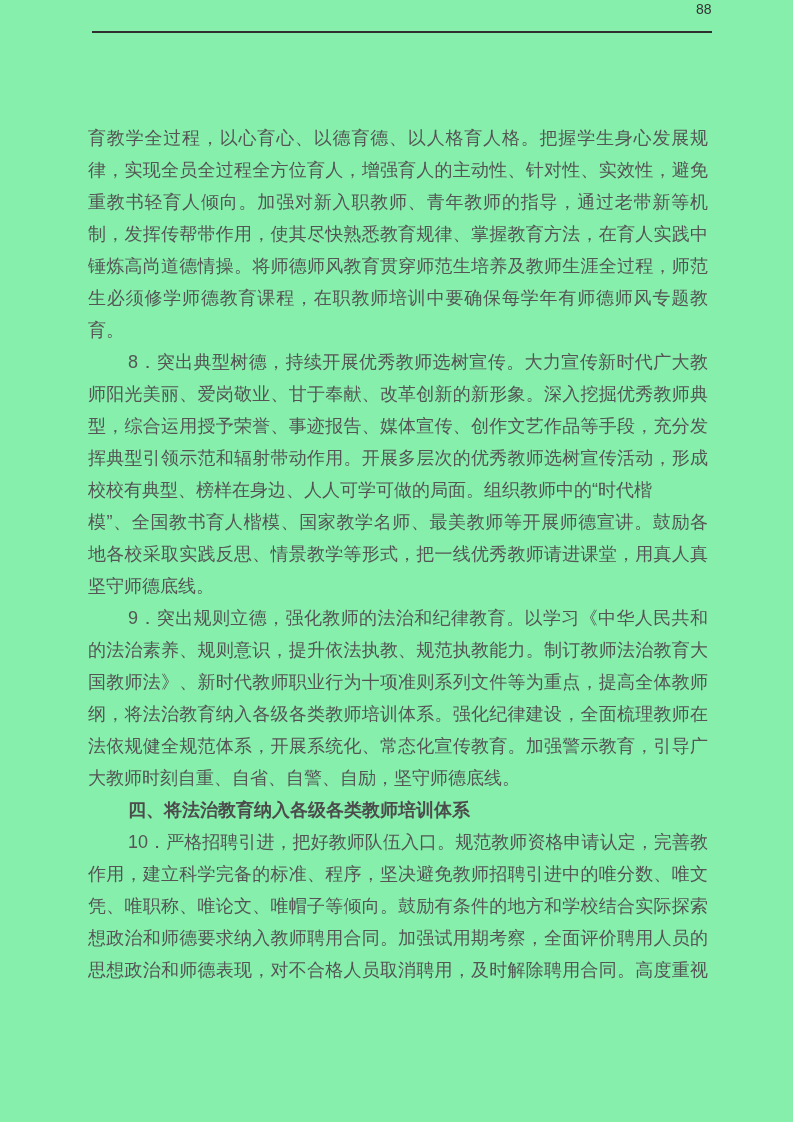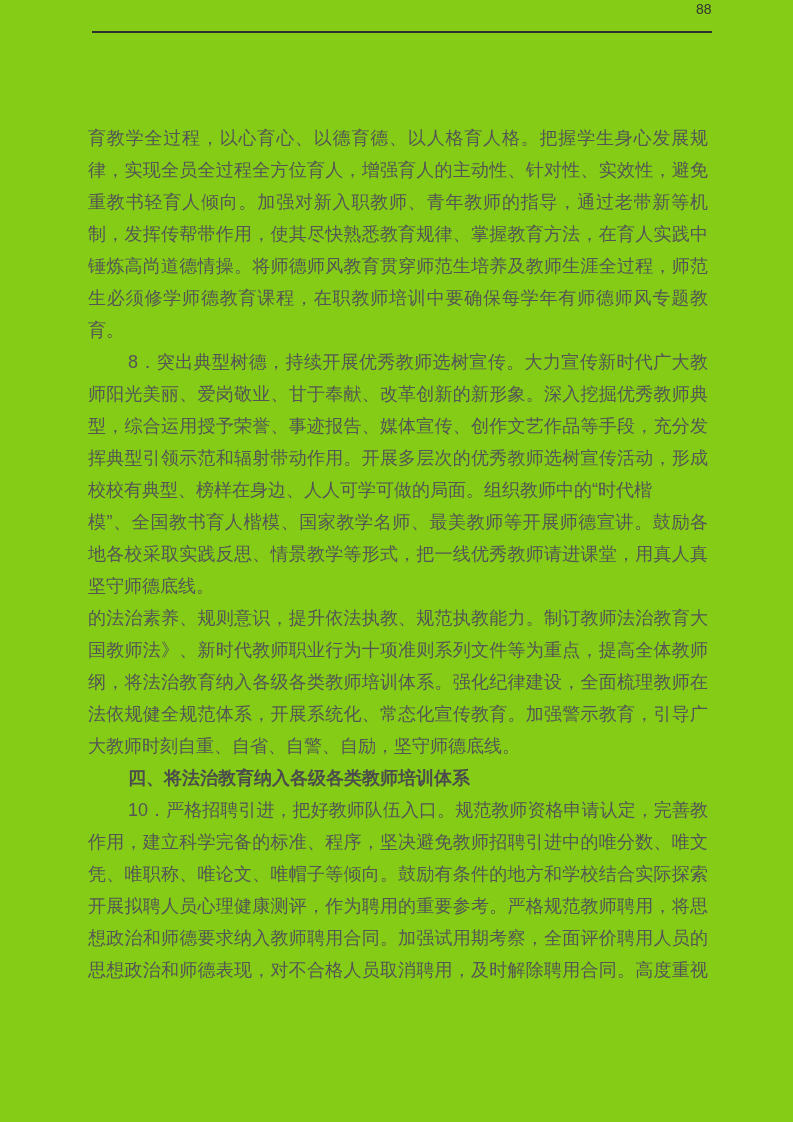--- a/index.html
+++ b/index.html
@@ -4,21 +4,21 @@
 <style>
   html, body {
     margin: 0;
     padding: 0;
     background: #ffffff;
   }
   .page {
     position: relative;
     width: 793px;
     height: 1122px;
-    background: #84cc16;
+    background: #86efac;
     font-family: "Liberation Sans", sans-serif;
     overflow: hidden;
   }
   .page-number {
     position: absolute;
     top: 0px;
     left: 696px;
     font-size: 14px;
     line-height: 18px;
     color: #333333;
@@ -78,29 +78,29 @@
 
     <div class="ln ind">8．突出典型树德，持续开展优秀教师选树宣传。大力宣传新时代广大教</div>
     <div class="ln">师阳光美丽、爱岗敬业、甘于奉献、改革创新的新形象。深入挖掘优秀教师典</div>
     <div class="ln">型，综合运用授予荣誉、事迹报告、媒体宣传、创作文艺作品等手段，充分发</div>
     <div class="ln">挥典型引领示范和辐射带动作用。开展多层次的优秀教师选树宣传活动，形成</div>
     <div class="ln short">校校有典型、榜样在身边、人人可学可做的局面。组织教师中的“时代楷</div>
     <div class="ln">模”、全国教书育人楷模、国家教学名师、最美教师等开展师德宣讲。鼓励各</div>
     <div class="ln">地各校采取实践反思、情景教学等形式，把一线优秀教师请进课堂，用真人真</div>
     <div class="ln short">坚守师德底线。</div>
 
+    <div class="ln ind">9．突出规则立德，强化教师的法治和纪律教育。以学习《中华人民共和</div>
     <div class="ln">的法治素养、规则意识，提升依法执教、规范执教能力。制订教师法治教育大</div>
     <div class="ln">国教师法》、新时代教师职业行为十项准则系列文件等为重点，提高全体教师</div>
     <div class="ln">纲，将法治教育纳入各级各类教师培训体系。强化纪律建设，全面梳理教师在</div>
     <div class="ln">法依规健全规范体系，开展系统化、常态化宣传教育。加强警示教育，引导广</div>
     <div class="ln short">大教师时刻自重、自省、自警、自励，坚守师德底线。</div>
 
     <div class="ln short ind bold">四、将法治教育纳入各级各类教师培训体系</div>
 
     <div class="ln ind">10．严格招聘引进，把好教师队伍入口。规范教师资格申请认定，完善教</div>
     <div class="ln">作用，建立科学完备的标准、程序，坚决避免教师招聘引进中的唯分数、唯文</div>
     <div class="ln">凭、唯职称、唯论文、唯帽子等倾向。鼓励有条件的地方和学校结合实际探索</div>
-    <div class="ln">开展拟聘人员心理健康测评，作为聘用的重要参考。严格规范教师聘用，将思</div>
     <div class="ln">想政治和师德要求纳入教师聘用合同。加强试用期考察，全面评价聘用人员的</div>
     <div class="ln">思想政治和师德表现，对不合格人员取消聘用，及时解除聘用合同。高度重视</div>
 
   </div>
 </div>
 
 </body></html>

